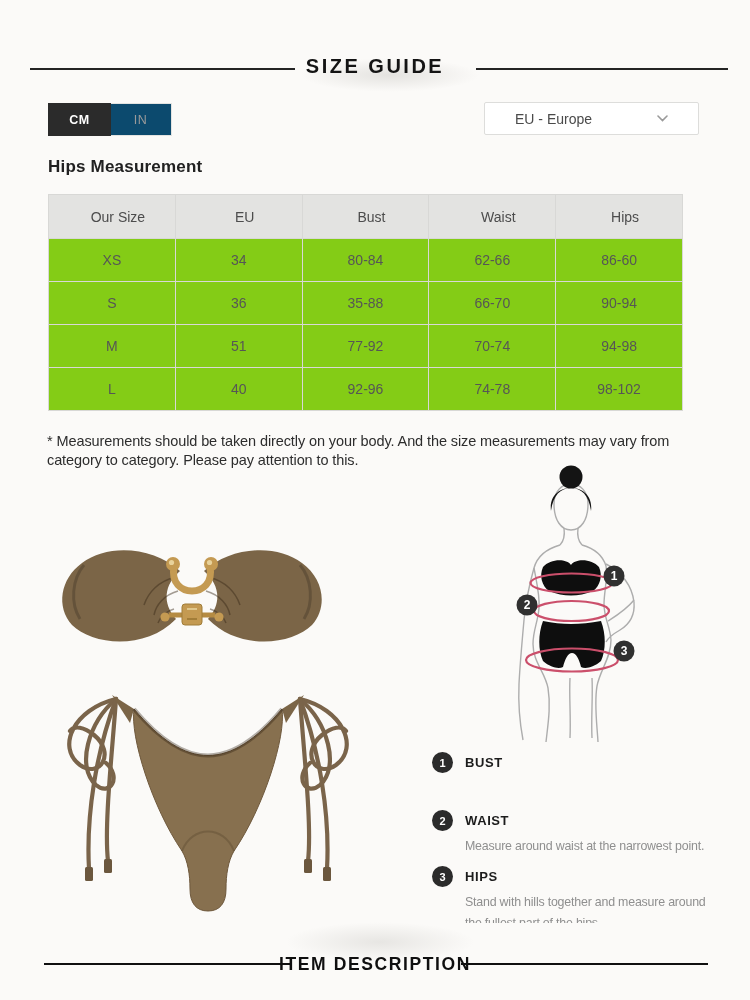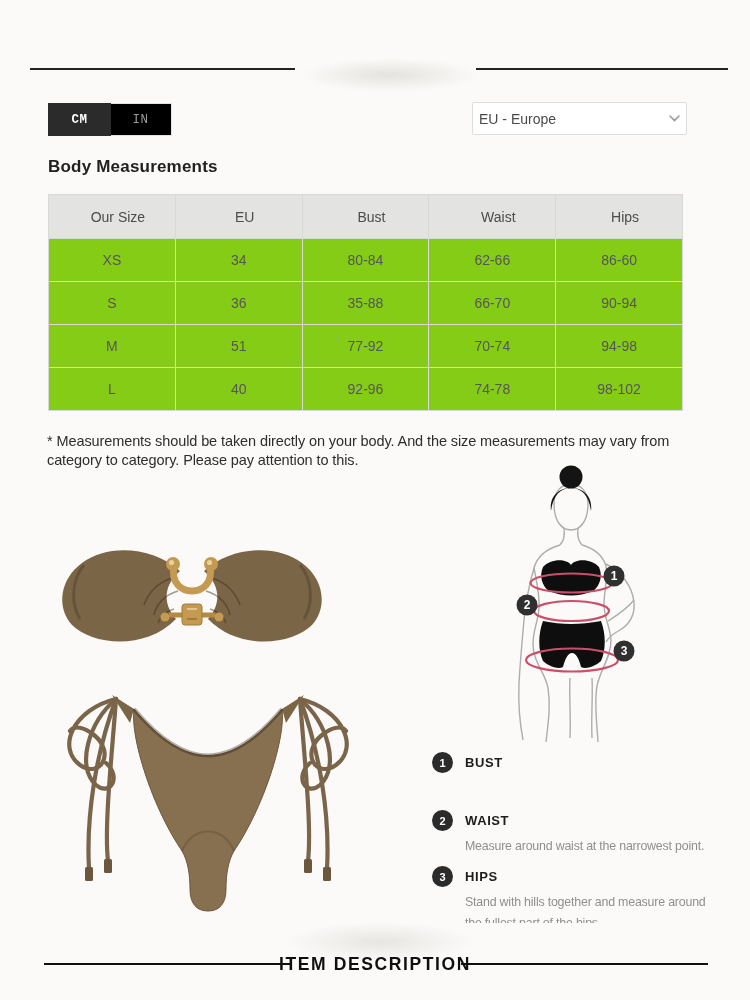--- a/index.html
+++ b/index.html
@@ -14,28 +14,28 @@
     background:radial-gradient(ellipse at center, rgba(185,183,178,0.30), rgba(185,183,178,0) 70%); }
   .title-wrap { position:absolute; left:0; top:55px; width:750px; text-align:center; }
   .title { font-size:20px; font-weight:bold; letter-spacing:2.5px; color:#141414; }
   .rule { position:absolute; background:#242424; }
   .rule.tl { left:30px;  top:68px; width:265px; height:1.5px; }
   .rule.tr { left:476px; top:68px; width:252px; height:1.5px; }
   .rule.bl { left:44px;  top:963px; width:246px; height:2px; background:#101010; }
   .rule.br { left:461px; top:963px; width:247px; height:2px; background:#101010; }
 
   
-  .toggle { position:absolute; left:48px; top:103px; display:flex; border:1px solid #e3e3e1; background:#000000; cursor:pointer;font-family:Liberation Mono, monospace; }
+  .toggle { position:absolute; left:48px; top:103px; display:flex; border:1px solid #e3e3e1; background:#0c4a6e; cursor:pointer; }
   .toggle .seg { width:61px; height:31px; display:flex; align-items:center; justify-content:center;
     font-size:12.5px; letter-spacing:0.6px; }
   .seg.active { background:#2b2b2b; color:#ffffff; font-weight:bold; margin:-1px; padding:1px; width:63px; height:33px; }
   .seg.inactive { color:#9a9a9a; }
-  .dropdown { position:absolute; left:472px; top:102px; width:215px; height:33px; border:1px solid #dddddb;
+  .dropdown { position:absolute; left:484px; top:102px; width:215px; height:33px; border:1px solid #dddddb;
     border-radius:2px; background:#ffffff; display:flex; align-items:center; justify-content:space-between;
-    padding:0 6px; font-size:14px; color:#4a4a4a; cursor:pointer; }
+    padding:0 30px; font-size:14px; color:#4a4a4a; cursor:pointer; }
   .chev { width:11px; height:7px; flex:0 0 auto; }
 
   
   .section-heading { position:absolute; left:48px; top:157px; font-size:17px; font-weight:bold; color:#212121; letter-spacing:0.2px; }
   table.size { position:absolute; left:48px; top:194px; width:635px; border-collapse:collapse; table-layout:fixed; }
   table.size th, table.size td { border:1px solid #d8d8d6; height:43px; text-align:center; vertical-align:middle;
     font-size:14px; font-weight:normal; color:#565656; }
   table.size th { background:#e3e3e1; color:#4c4c4c; height:44px;padding-left:12px; }
   table.size td { background:#84cc16; }
 
@@ -64,35 +64,38 @@
 </style>
 </head>
 <body>
 
 <div class="page">
 
   <div class="smudge t"></div>
   <div class="smudge b"></div>
 
   <div class="rule tl"></div>
+  <div class="title-wrap">
+    <div class="title">SIZE GUIDE</div>
+  </div>
   <div class="rule tr"></div>
 
   <div class="toggle">
     <div class="seg active">CM</div>
     <div class="seg inactive">IN</div>
   </div>
 
   <div class="dropdown">
     <span>EU - Europe</span>
     <svg class="chev" viewBox="0 0 11 7">
       <polyline points="1,1 5.5,5.5 10,1" fill="none" stroke="#9a9a9a" stroke-width="1.6" stroke-linecap="round"></polyline>
     </svg>
   </div>
 
-  <div class="section-heading">Body Measurements</div>
+  <div class="section-heading">Hips Measurement</div>
 
   <table class="size">
     <tbody>
         <tr>
       <th>Our Size</th>
       <th>EU</th>
       <th>Bust</th>
       <th>Waist</th>
       <th>Hips</th>
     </tr>

